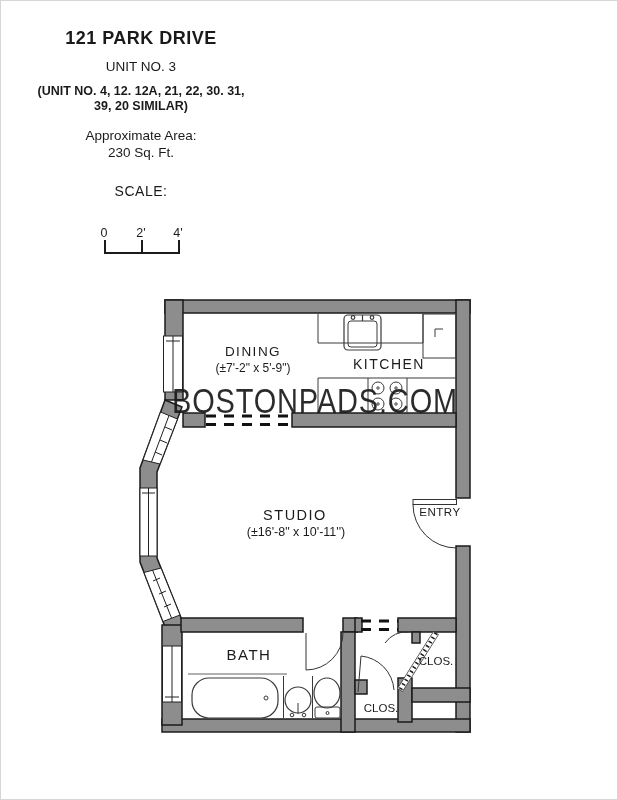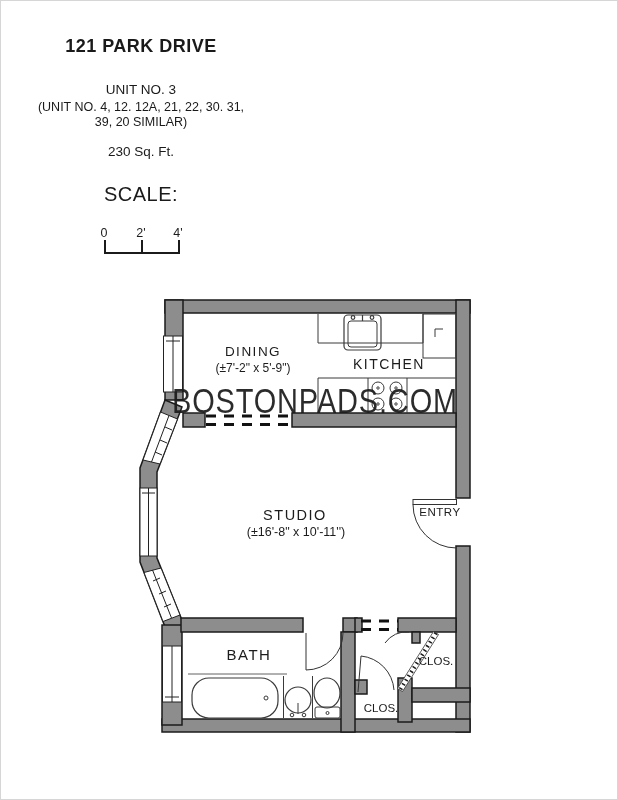--- a/index.html
+++ b/index.html
@@ -1,41 +1,42 @@
 <!DOCTYPE html>
 <html><head>
 <meta charset="utf-8">
 <style>
   html,body{margin:0;padding:0;background:#fff;}
   body{width:618px;height:800px;position:relative;overflow:hidden;
        font-family:"Liberation Sans", sans-serif;color:#1a1a1a;}
   .frame{position:absolute;inset:0;border:1px solid #d6d6d6;pointer-events:none;z-index:5;}
-  .hdr{position:absolute;left:15px;top:36px;width:252px;text-align:center;z-index:2;}
+  .hdr{position:absolute;left:15px;top:28px;width:252px;text-align:center;z-index:2;}
   .hdr .title{font-size:18px;font-weight:bold;letter-spacing:.5px;}
-  .hdr .unit{font-size:13.5px;margin-top:25px;}
-  .hdr .sim{font-size:12.5px;margin-top:3px;line-height:14.5px;}
+  .hdr .unit{font-size:13.5px;margin-top:10px;}
+  .hdr .sim{font-size:12.5px;margin-top:10px;line-height:14.5px;font-weight:bold;}
   .hdr .area{font-size:13.5px;margin-top:15px;line-height:16.5px;}
-  .hdr .scale{font-size:20px;margin-top:22px;letter-spacing:.5px;}
+  .hdr .scale{font-size:14px;margin-top:22px;letter-spacing:.5px;}
   svg{position:absolute;left:0;top:0;z-index:1;}
   svg text{font-family:"Liberation Sans", sans-serif;fill:#1c1c1c;}
   .roomlbl{letter-spacing:1.5px;}
 </style>
 </head>
 <body>
 
 <div class="frame"></div>
 
 <div class="hdr">
   <div class="title">121 PARK DRIVE</div>
   <div class="unit">UNIT NO. 3</div>
   <div class="sim">
     <div>(UNIT NO. 4, 12. 12A, 21, 22, 30. 31,</div>
     <div>39, 20 SIMILAR)</div>
   </div>
   <div class="area">
+    <div>Approximate Area:</div>
     <div>230 Sq. Ft.</div>
   </div>
   <div class="scale">SCALE:</div>
 </div>
 
 <svg width="618" height="800" viewBox="0 0 618 800">
 
   <g stroke="#1b1b1b" stroke-width="2" fill="none">
     <path d="M105,240 L105,253 L179,253 L179,240 M142,240 L142,253"></path>
   </g>

